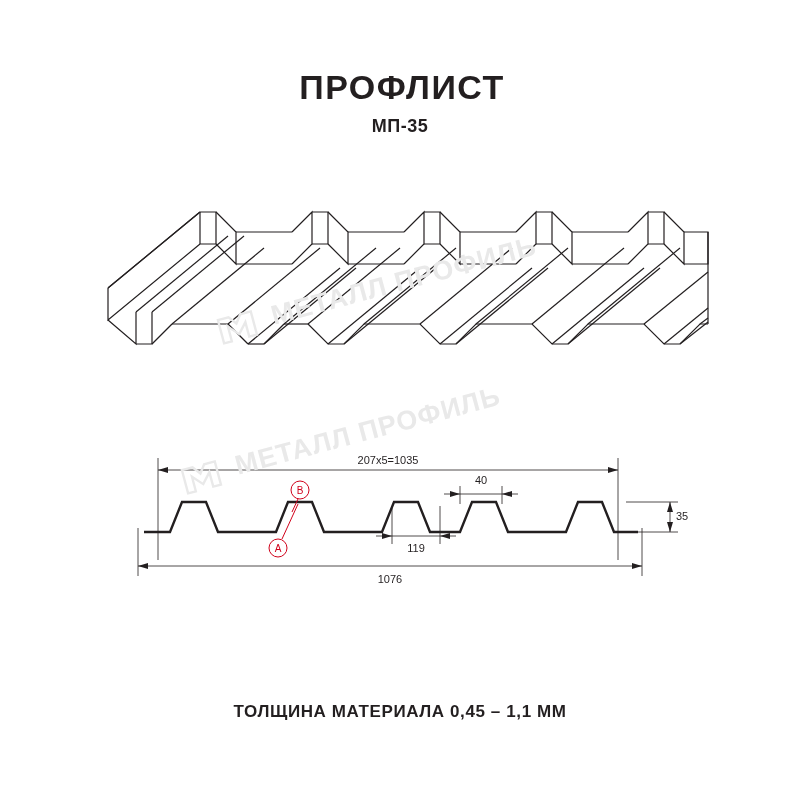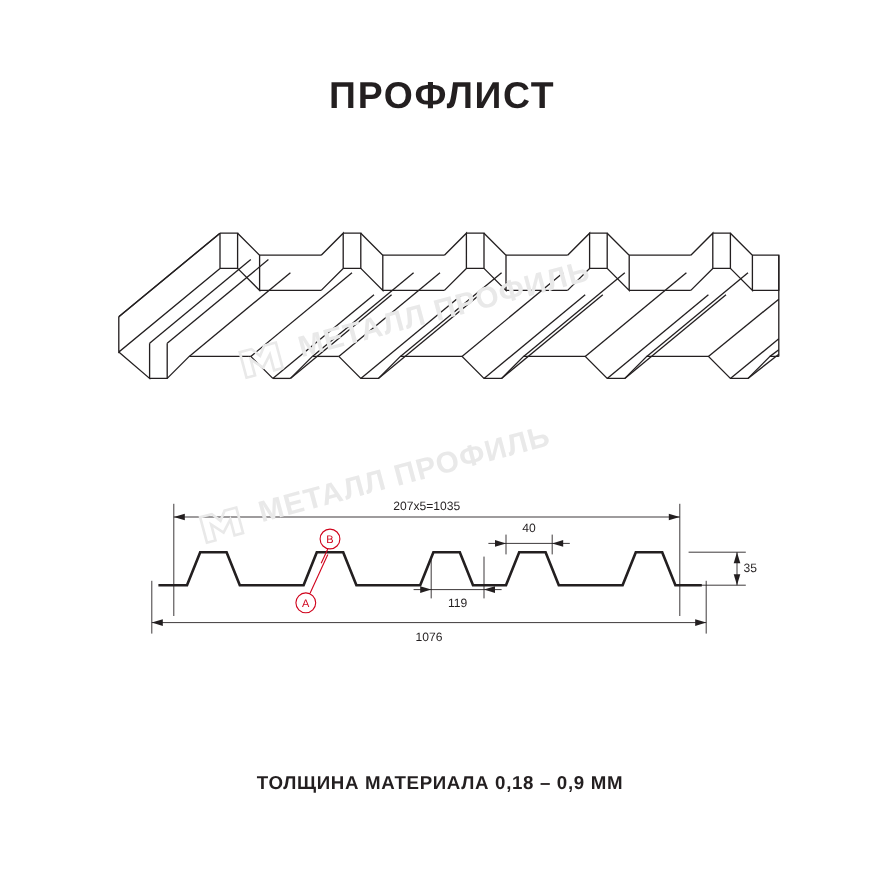--- a/index.html
+++ b/index.html
@@ -104,20 +104,21 @@
   }
   .cal-c { fill: none; stroke: #d0021b; stroke-width: 1; }
   .cal-l { fill: none; stroke: #d0021b; stroke-width: 1; }
 </style>
 </head>
 <body>
 
 <div class="page">
 
   <div class="title">ПРОФЛИСТ</div>
+  <div class="subtitle">МП-35</div>
 
   <div class="iso-area">
     <svg width="680" height="190" viewBox="0 0 680 190">
       <g class="ln">
 
         <path d="M 48 108 L 140 32"></path>
         <path d="M 48 108 L 48 140 L 140 64"></path>
         <path d="M 140 32 L 140 64"></path>
 
         <path d="M 140 32 L 156 32 L 156 64 L 140 64"></path>
@@ -266,15 +267,15 @@
     <span class="wm-text">МЕТАЛЛ ПРОФИЛЬ</span>
   </div>
 
   <div class="wm wm-2">
     <svg class="wm-logo" viewBox="0 0 46 40">
       <path d="M3 34 L3 10 L14 10 L20 18 L26 10 L37 10 L37 34 L29 34 L29 19 L20 29 L11 19 L11 34 Z" fill="none" stroke="#e9e9e9" stroke-width="2.4"></path>
     </svg>
     <span class="wm-text">МЕТАЛЛ ПРОФИЛЬ</span>
   </div>
 
-  <div class="footer">ТОЛЩИНА МАТЕРИАЛА 0,18 – 0,9 ММ</div>
+  <div class="footer">ТОЛЩИНА МАТЕРИАЛА 0,45 – 1,1 ММ</div>
 
 </div>
 
 </body></html>

